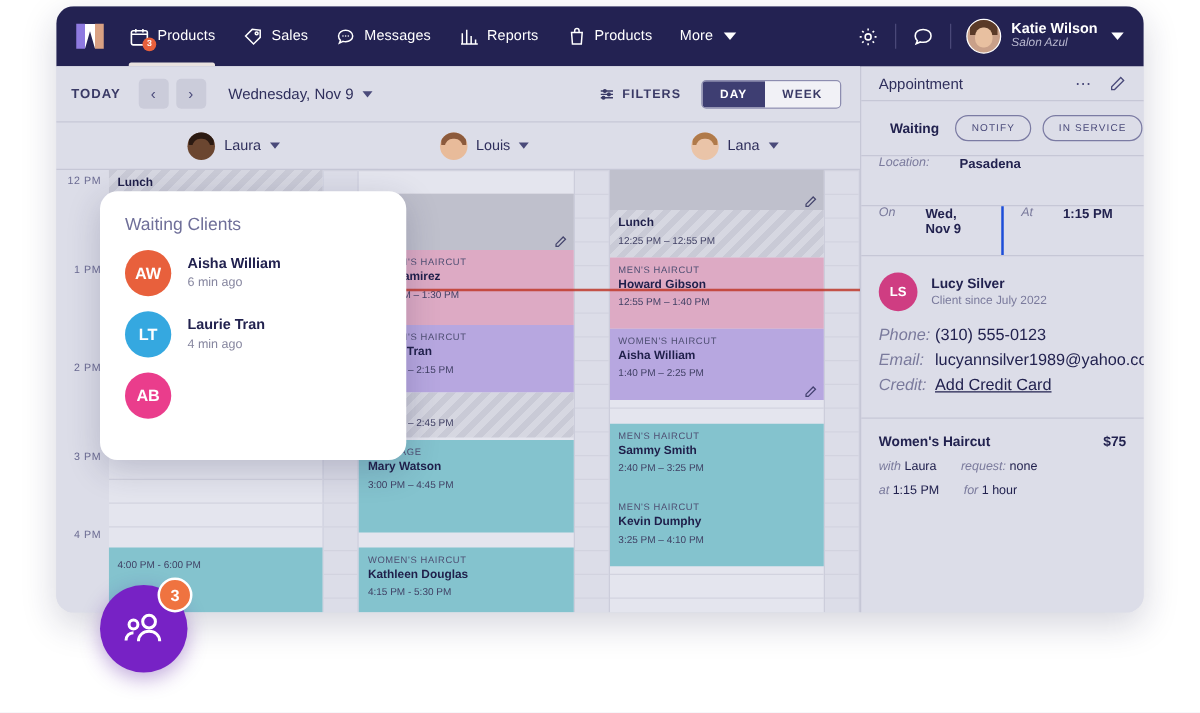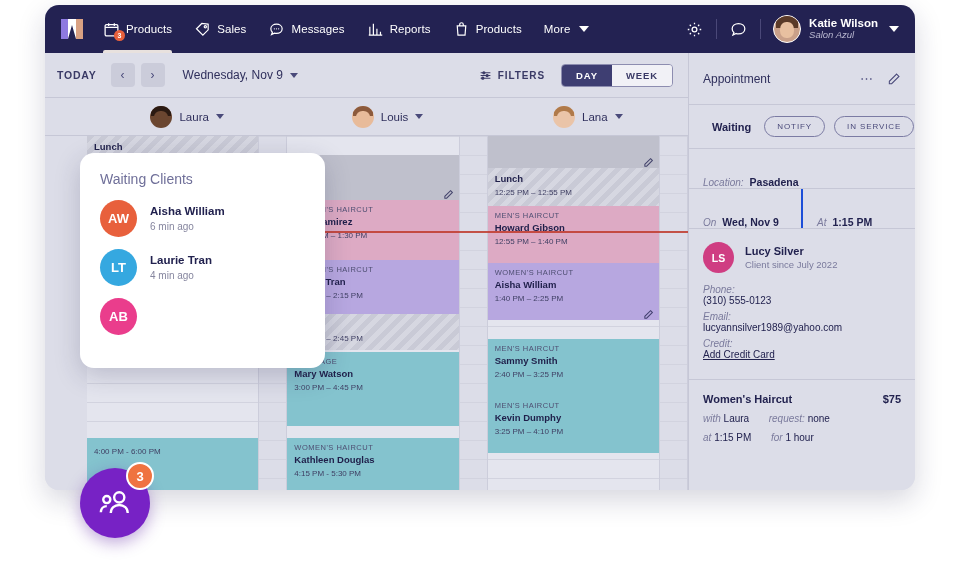--- a/index.html
+++ b/index.html
@@ -247,21 +247,21 @@
     position: absolute; right: -4px; top: -6px;
     width: 28px; height: 28px; border-radius: 50%;
     background: #ef7340; color: #fff;
     font-size: 13px; font-weight: bold;
     display: flex; align-items: center; justify-content: center;
     border: 2px solid #fff;
   }
 
   
   .sp-head {
-    height: 52px; display: flex; align-items: center;
+    height: 28px; display: flex; align-items: center;
     padding: 0 14px; border-bottom: 1px solid #c6c7d6;
   }
   .sp-title { font-size: 12px; color: #2f2f5c; }
   .sp-head .sp-acts { margin-left: auto; display: flex; align-items: center; gap: 13px; }
   .dots { font-size: 13px; color: #4a4a7a; letter-spacing: 1px; cursor: pointer; line-height: 1; }
   .pen { width: 14px; height: 14px; cursor: pointer; }
   .pen svg { width: 100%; height: 100%; }
 
   .sp-status {
     height: 44px; display: flex; align-items: center; gap: 9px;
@@ -272,37 +272,37 @@
   .pill {
     border: 1px solid #7b7ba3; border-radius: 14px;
     padding: 5px 12px; font-size: 8px; letter-spacing: 0.9px;
     color: #4a4a7a; cursor: pointer; white-space: nowrap;
   }
 
   .sp-when {
     height: 40px; display: flex; border-bottom: 1px solid #c6c7d6;
   }
   .sp-when > div {
-    flex: 1; display: flex; align-items: flex-end; gap: 6px; padding: 0 14px;
+    flex: 1; display: flex; align-items: flex-start; gap: 24px; padding: 0 14px;
     font-size: 10.5px; color: #22224f;
   }
   .sp-when > div:first-child { border-right: 2px solid #1d4ed8; }
   .lbl-it { font-style: italic; color: #7a7a9c; font-size: 10px; }
   .sp-when b { font-weight: bold; }
 
   .sp-client { padding: 13px 14px 14px; border-bottom: 1px solid #c6c7d6; }
   .cl-row { display: flex; align-items: center; gap: 11px; margin-bottom: 11px; }
   .cl-av {
     width: 31px; height: 31px; border-radius: 50%; background: #cf3d82;
     color: #fff; font-size: 10.5px; font-weight: bold;
     display: flex; align-items: center; justify-content: center;
   }
   .cl-name { font-size: 11px; font-weight: bold; color: #22224f; }
   .cl-since { font-size: 9.5px; color: #7a7a9c; margin-top: 2px; }
-  .kv { display: flex; font-size: 10px; margin-bottom: 5px; flex-direction: column; }
+  .kv { display: flex; font-size: 13px; margin-bottom: 5px; }
   .kv .k { font-style: italic; color: #7a7a9c; width: 45px; flex-shrink: 0; }
   .kv .v { color: #22224f; }
   .kv .v.link { text-decoration: underline; cursor: pointer; }
 
   .sp-svc { padding: 13px 14px; }
   .svc-top { display: flex; align-items: baseline; }
   .svc-name { font-size: 11px; font-weight: bold; color: #22224f; }
   .svc-price { margin-left: auto; font-size: 11px; font-weight: bold; color: #22224f; }
   .svc-line { font-size: 10px; margin-top: 8px; color: #22224f; }
   .svc-line i { font-style: italic; color: #7a7a9c; }
@@ -456,20 +456,27 @@
             <span class="st-av" style="background:#eac4a8">
               <span class="h" style="background:#b07a4a"></span>
               <span class="f" style="background:#eac4a8"></span>
             </span>
             <span>Lana</span>
             <span class="dcaret"></span>
           </div>
         </div>
 
       <div class="grid-wrap">
+        <div class="time-col">
+            <div class="time-lbl" style="top: 3px;">12 PM</div>
+            <div class="time-lbl" style="top: 74px;">1 PM</div>
+            <div class="time-lbl" style="top: 153px;">2 PM</div>
+            <div class="time-lbl" style="top: 224px;">3 PM</div>
+            <div class="time-lbl" style="top: 286px;">4 PM</div>
+          </div>
         <div class="cols">
             <div class="col main">
               <div class="hline" style="top: 0px;"></div>
               <div class="hline" style="top: 19px;"></div>
               <div class="hline" style="top: 38px;"></div>
               <div class="hline" style="top: 57px;"></div>
               <div class="hline" style="top: 76px;"></div>
               <div class="hline" style="top: 95px;"></div>
               <div class="hline" style="top: 114px;"></div>
               <div class="hline" style="top: 133px;"></div>

